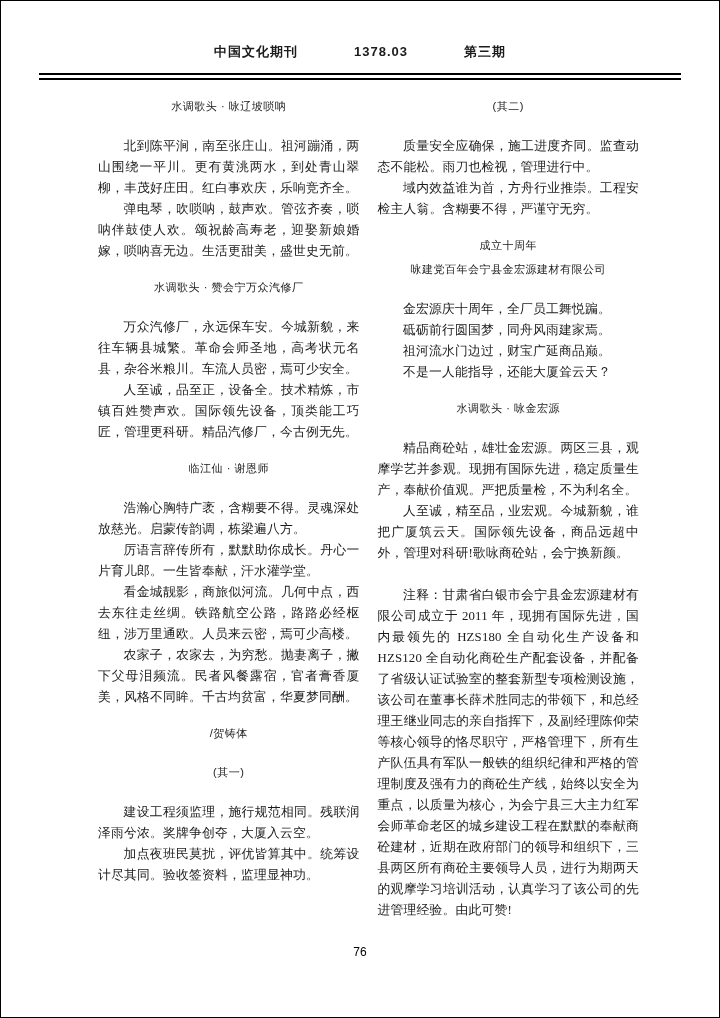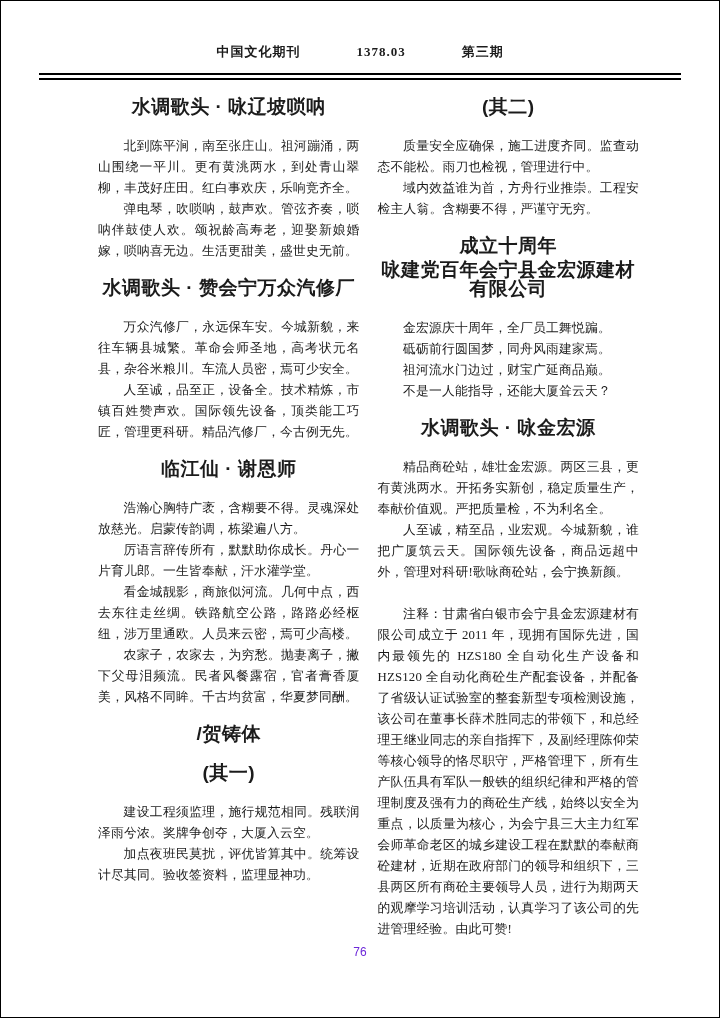--- a/index.html
+++ b/index.html
@@ -10,57 +10,57 @@
     margin:0 auto;
     background:#ffffff;
     border:1px solid #000;
     overflow:hidden;
     color:#1b1b1b;
     font-family:"Liberation Serif","DejaVu Serif",serif;
   }
   .header{
     position:absolute;top:42px;left:0;right:0;
     display:flex;justify-content:center;align-items:baseline;gap:56px;
-    font-family:Liberation Serif, serif;
+    font-family:Liberation Sans, sans-serif;
     font-weight:bold;font-size:13px;letter-spacing:1px;
   }
   .double-rule{
     position:absolute;top:72px;left:38px;right:38px;
     height:3px;
     border-top:2px solid #000;
     border-bottom:2px solid #000;
   }
   .content{
     position:absolute;top:90px;left:97px;right:80px;
     display:flex;gap:18px;
   }
   .col{
     width:50%;
     font-size:12.8px;line-height:21px;
     text-align:justify;
     letter-spacing:0.2px;
   }
   .sec-title{
     font-family:"Liberation Sans","DejaVu Sans",sans-serif;
-    font-weight:bold;font-size:19px;line-height:19px;
+    font-weight:normal;font-size:11px;line-height:19px;
     text-align:center;
     margin:16px 0 20px;
     letter-spacing:0.5px;
   }
   .sec-title.first{margin-top:6px;}
   .sec-title .tline{display:block;}
   .sec-title .tline + .tline{margin-top:5px;}
   .para{margin:0;text-indent:2em;}
   .verse p{margin:0;padding-left:2em;text-indent:0;}
   .note{margin:21px 0 0;text-indent:2em;}
   .page-number{
     position:absolute;bottom:58px;left:0;right:0;
     text-align:center;
     font-family:"Liberation Sans","DejaVu Sans",sans-serif;
-    font-size:12px;color:#6d28d9;
+    font-size:12px;color:#000000;
   }
 </style>
 </head>
 <body>
 
 <div class="page">
 
   <div class="header">
     <span>中国文化期刊</span>
     <span>1378.03</span>
@@ -104,21 +104,21 @@
         <span class="tline">咏建党百年会宁县金宏源建材有限公司</span>
       </div>
       <div class="verse">
         <p>金宏源庆十周年，全厂员工舞悦蹁。</p>
         <p>砥砺前行圆国梦，同舟风雨建家焉。</p>
         <p>祖河流水门边过，财宝广延商品巅。</p>
         <p>不是一人能指导，还能大厦耸云天？</p>
       </div>
 
       <div class="sec-title">水调歌头 ·  咏金宏源</div>
-      <p class="para">精品商砼站，雄壮金宏源。两区三县，更有黄洮两水。开拓务实新创，稳定质量生产，奉献价值观。严把质量检，不为利名全。</p>
+      <p class="para">精品商砼站，雄壮金宏源。两区三县，观摩学艺并参观。现拥有国际先进，稳定质量生产，奉献价值观。严把质量检，不为利名全。</p>
       <p class="para">人至诚，精至品，业宏观。今城新貌，谁把广厦筑云天。国际领先设备，商品远超中外，管理对科研!歌咏商砼站，会宁换新颜。</p>
       <p class="note">注释：甘肃省白银市会宁县金宏源建材有限公司成立于 2011 年，现拥有国际先进，国内最领先的 HZS180 全自动化生产设备和 HZS120 全自动化商砼生产配套设备，并配备了省级认证试验室的整套新型专项检测设施，该公司在董事长薛术胜同志的带领下，和总经理王继业同志的亲自指挥下，及副经理陈仰荣等核心领导的恪尽职守，严格管理下，所有生产队伍具有军队一般铁的组织纪律和严格的管理制度及强有力的商砼生产线，始终以安全为重点，以质量为核心，为会宁县三大主力红军会师革命老区的城乡建设工程在默默的奉献商砼建材，近期在政府部门的领导和组织下，三县两区所有商砼主要领导人员，进行为期两天的观摩学习培训活动，认真学习了该公司的先进管理经验。由此可赞!</p>
     </div>
 
   </div>
 
   <div class="page-number">76</div>
 
 </div>
 

